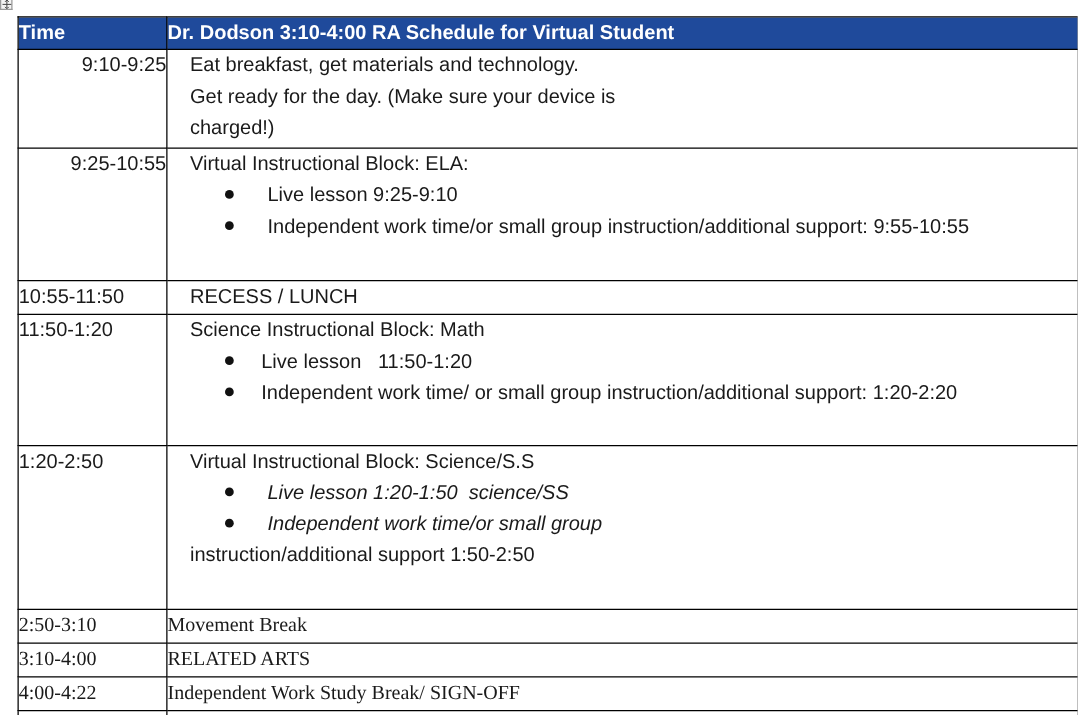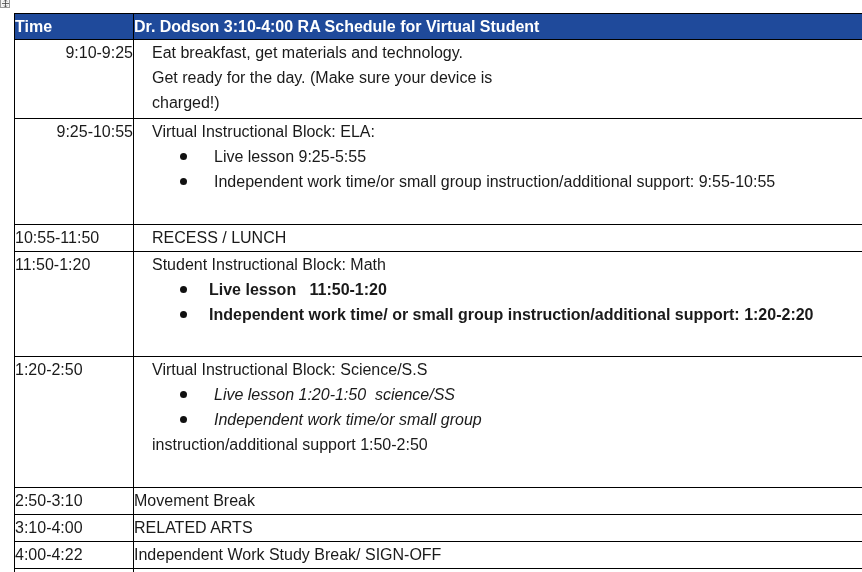--- a/index.html
+++ b/index.html
@@ -59,21 +59,21 @@
     th.h-act { padding-left: 11px; }
     td.time { padding-left: 8px; }
     td.time.indent { padding-left: 17px; text-align: right; }
     td.act { padding-left: 10px; margin-left: 20px; }
     td.act.wide { padding-left: 18px; }
     .row-h-1 td { height: 78px; }
     .row-h-2 td { height: 105px; }
     .row-h-3 td { height: 26px; }
     .row-h-4 td { height: 104px; }
     .row-h-5 td { height: 130px; }
-    .row-h-s td { height: 26px; }
+    .row-h-s td { height: 26px; font-family: Liberation Serif, serif; }
     .row-h-cut td { height: 20px; }
     .line { display: block; white-space: nowrap; }
     ul.bullets {
       list-style: none;
       margin: 0;
       padding: 0;
     }
     ul.bullets li {
       position: relative;
       white-space: nowrap;
@@ -82,21 +82,21 @@
       display: inline-block;
       width: 7px;
       height: 7px;
       border-radius: 50%;
       background: #111;
       vertical-align: middle;
       margin-top: -3px;
     }
     .ela li { padding-left: 28px; }
     .ela li .dot { margin-right: 27px; }
-    .math li { padding-left: 28px; font-weight: bold; }
+    .math li { padding-left: 28px; }
     .math li .dot { margin-right: 22px; }
     .sci li { padding-left: 28px; font-style: italic; }
     .sci li .dot { margin-right: 27px; }
   </style>
 </head>
 <body>
 
 <div class="page">
 
   <div class="move-handle">
@@ -125,35 +125,35 @@
           <span class="line">Get ready for the day. (Make sure your device is</span>
           <span class="line">charged!)</span>
         </td>
       </tr>
 
       <tr class="row-h-2">
         <td class="time indent">9:25-10:55</td>
         <td class="act wide">
           <span class="line">Virtual Instructional Block: ELA:</span>
           <ul class="bullets ela">
-            <li><span class="dot"></span><span>Live lesson 9:25-5:55</span></li>
+            <li><span class="dot"></span><span>Live lesson 9:25-9:10</span></li>
             <li><span class="dot"></span><span>Independent work time/or small group instruction/additional support: 9:55-10:55</span></li>
           </ul>
         </td>
       </tr>
 
       <tr class="row-h-3">
         <td class="time">10:55-11:50</td>
         <td class="act wide">RECESS / LUNCH</td>
       </tr>
 
       <tr class="row-h-4">
         <td class="time">11:50-1:20</td>
         <td class="act wide">
-          <span class="line">Student Instructional Block: Math</span>
+          <span class="line">Science Instructional Block: Math</span>
           <ul class="bullets math">
             <li><span class="dot"></span><span style="white-space:pre">Live lesson   11:50-1:20</span></li>
             <li><span class="dot"></span><span>Independent work time/ or small group instruction/additional support: 1:20-2:20</span></li>
           </ul>
         </td>
       </tr>
 
       <tr class="row-h-5">
         <td class="time">1:20-2:50</td>
         <td class="act wide">

